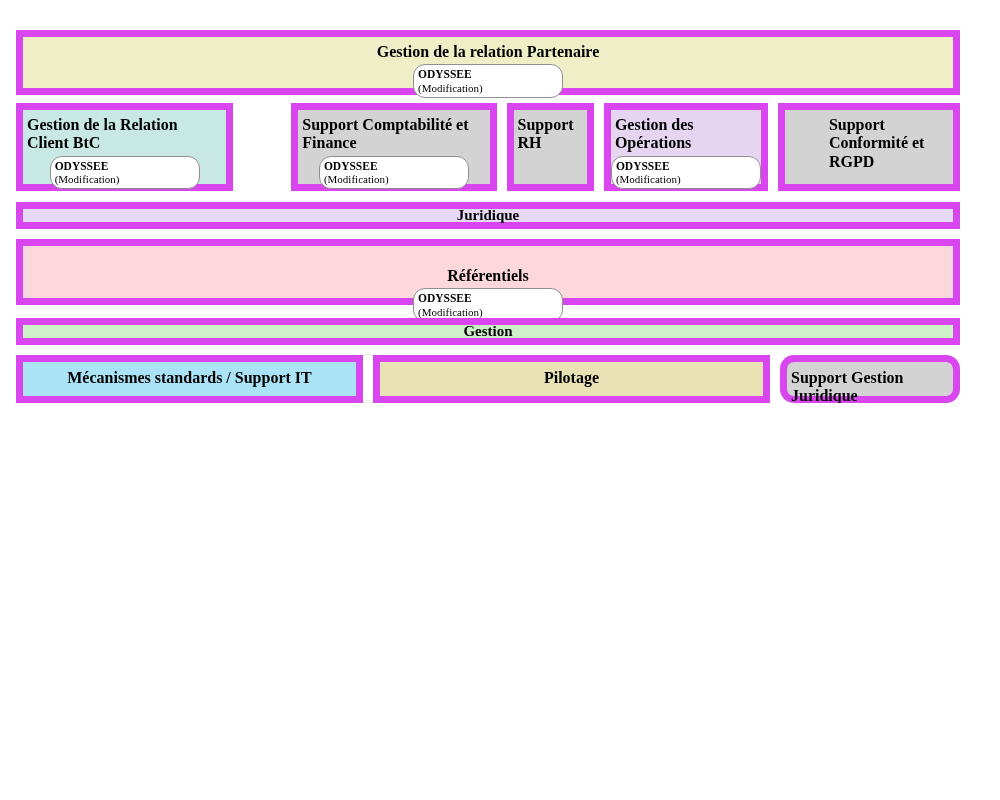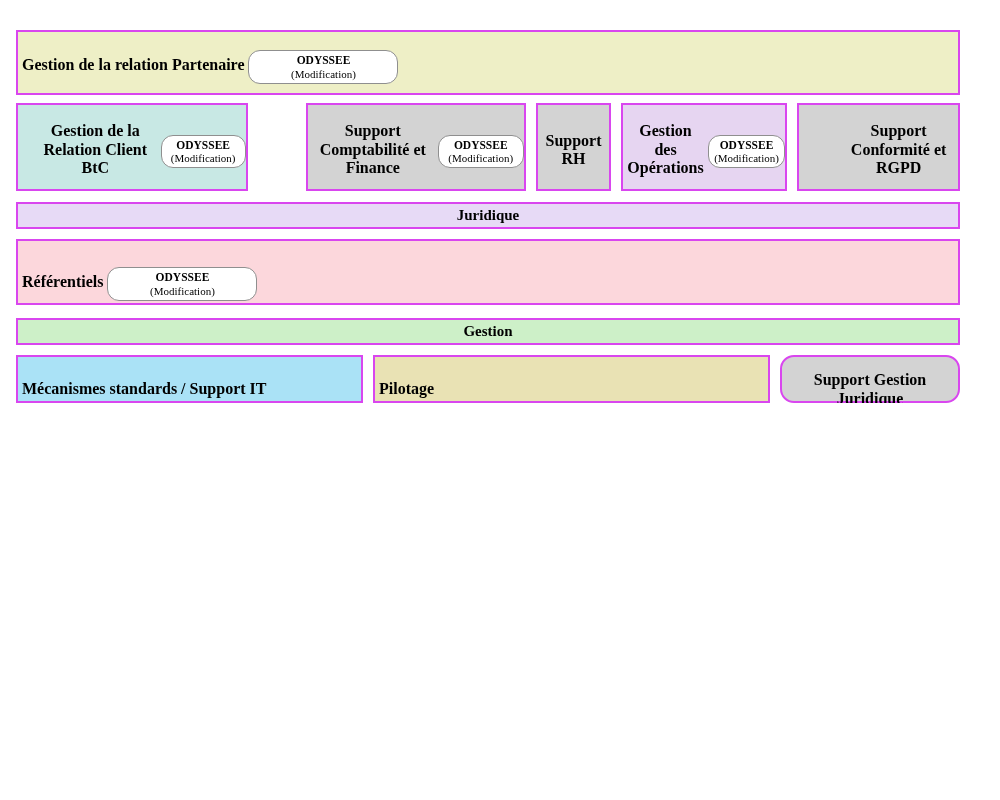--- a/index.html
+++ b/index.html
@@ -18,24 +18,25 @@
     gap: 10px;
   }
   .row-1 { margin-bottom: 8px; }
   .row-2 { margin-bottom: 11px; }
   .row-3 { margin-bottom: 10px; }
   .row-4 { margin-bottom: 13px; }
   .row-5 { margin-bottom: 10px; }
 
   .block {
     box-sizing: border-box;
-    border: 2px solid #d946ef;
+    border: 7px solid #d946ef;
     display: flex;
+    flex-direction: column;
     align-items: center;
-    text-align: center;
+    text-align: left;
   }
   .block-title {
     font-weight: bold;
     font-size: 16px;
     line-height: 1.15;
     padding: 0 4px;
   }
   .band-title {
     font-weight: bold;
     font-size: 15px;
@@ -58,21 +59,21 @@
   .odyssee .o-detail {
     font-size: 11px;
     line-height: 1.2;
   }
 
   .b-full   { width: 944px; }
   .h-top    { height: 65px; padding-top: 6px; }
   .h-row2   { height: 88px; padding-top: 6px; }
   .h-band   { height: 27px; justify-content: center; }
   .h-ref    { height: 66px; padding-top: 21px; }
-  .h-row6   { height: 48px; padding-top: 21px; }
+  .h-row6   { height: 48px; padding-top: 7px; }
 
   .b-client { width: 233px; }
   .b-compta { width: 220px; margin-left: 48px; }
   .b-rh     { width: 93px;  }
   .b-ops    { width: 166px; }
   .b-rgpd   { width: 192px; }
 
   .b-meca   { width: 347px; }
   .b-pilot  { width: 397px; }
   .b-jur    { width: 180px; border-radius: 14px; }
@@ -86,21 +87,21 @@
     <div class="block b-full h-top" style="background-color: rgb(238, 239, 198);">
       <div class="block-title">Gestion de la relation Partenaire</div>
       <div class="odyssee">
         <div class="o-name">ODYSSEE</div>
         <div class="o-detail">(Modification)</div>
       </div>
     </div>
   </div>
 
   <div class="row row-2">
-    <div class="block b-client h-row2" style="background-color: rgb(200, 232, 228); padding-left: 12px;">
+    <div class="block b-client h-row2" style="background-color: rgb(200, 232, 228);">
       <div class="block-title">Gestion de la Relation Client BtC</div>
       <div class="odyssee">
         <div class="o-name">ODYSSEE</div>
         <div class="o-detail">(Modification)</div>
       </div>
     </div>
 
     <div class="block b-compta h-row2" style="background-color: rgb(211, 211, 211);">
       <div class="block-title">Support Comptabilité et Finance</div>
       <div class="odyssee">

